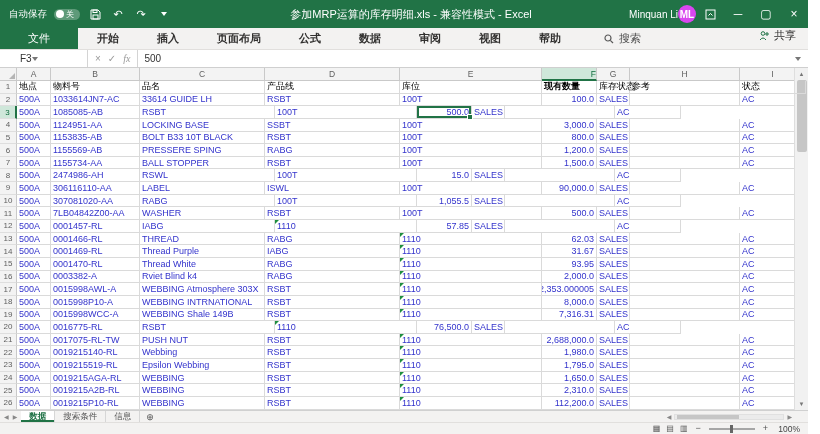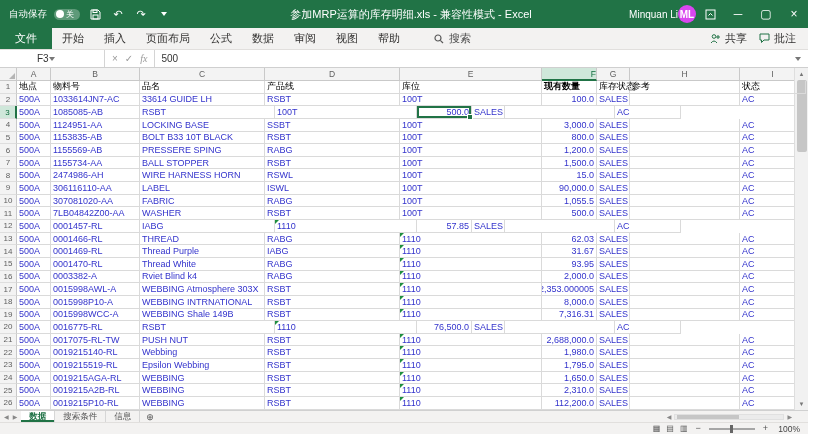--- a/index.html
+++ b/index.html
@@ -24,33 +24,33 @@
   .avatar { width:18px; height:18px; border-radius:50%; background:#d946ef; color:#fff;
     font-size:10px; font-weight:bold; display:flex; align-items:center; justify-content:center; }
   .win-btn { width:28px; height:28px; display:flex; align-items:center; justify-content:center;
     font-size:12px; color:#fff; }
   .tri-down { width:0; height:0; border-left:3px solid transparent; border-right:3px solid transparent;
     border-top:4px solid #fff; }
 
   
   .ribbon { height:22px; background:#f3f2f1; display:flex; align-items:stretch; font-size:11px;
     color:#323130; border-bottom:1px solid #e1dfdd; flex:0 0 auto; }
-  .tab-file { background:#217346; color:#fff; padding:0 15px; display:flex; align-items:center; }
-  .rtab { padding:0 10px; display:flex; align-items:center; }
+  .tab-file { background:#217346; color:#fff; padding:0 28px; display:flex; align-items:center; }
+  .rtab { padding:0 19px; display:flex; align-items:center;font-weight:bold; }
   .search { display:flex; align-items:center; gap:5px; margin-left:16px; color:#4a4a4a;
     padding:0 8px; }
-  .ribbon-right { margin-left:auto; display:flex; align-items:center; gap:12px; padding-right:12px; }
+  .ribbon-right { margin-left:auto; display:flex; align-items:center; gap:12px; padding-right:12px;flex-direction:column; }
   .rr-item { display:flex; align-items:center; gap:4px; color:#323130; }
   .icon-svg { display:inline-flex; }
 
   
   .fbar { height:18px; background:#fff; display:flex; align-items:stretch;
     border-bottom:1px solid #cfcfcf; font-size:10px; color:#333; flex:0 0 auto; }
   .namebox { width:88px; display:flex; align-items:center; justify-content:flex-start;
-    border-right:1px solid #d4d4d4; padding:0 20px;margin-left:17px; }
+    border-right:1px solid #d4d4d4; padding:0 20px; }
   .fx-area { display:flex; align-items:center; gap:7px; padding:0 7px; color:#9a9a9a;
     border-right:1px solid #d4d4d4; }
   .fx { font-style:italic; font-family:"Liberation Serif", serif; }
   .fvalue { flex:1; display:flex; align-items:center; padding:0 6px; color:#333; }
   .fchevron { width:20px; display:flex; align-items:center; justify-content:center; }
   .tri-down-g { width:0; height:0; border-left:3px solid transparent; border-right:3px solid transparent;
     border-top:4px solid #777; }
 
   
   .gridwrap { position:relative; height:342px; background:#fff; flex:0 0 auto; overflow:hidden; }
@@ -303,21 +303,20 @@
           <div class="cell col-E">100T</div>
           <div class="cell col-F">1,500.0</div>
           <div class="cell col-G">SALES</div>
           <div class="cell col-H"></div>
           <div class="cell col-I">AC</div>
         </div>
         <div class="grow">
           <div class="rownum">8</div>
           <div class="cell col-A">500A</div>
           <div class="cell col-B">2474986-AH</div>
-          <div class="cell col-C">WIRE HARNESS HORN</div>
           <div class="cell col-D">RSWL</div>
           <div class="cell col-E">100T</div>
           <div class="cell col-F">15.0</div>
           <div class="cell col-G">SALES</div>
           <div class="cell col-H"></div>
           <div class="cell col-I">AC</div>
         </div>
         <div class="grow">
           <div class="rownum">9</div>
           <div class="cell col-A">500A</div>
@@ -327,21 +326,20 @@
           <div class="cell col-E">100T</div>
           <div class="cell col-F">90,000.0</div>
           <div class="cell col-G">SALES</div>
           <div class="cell col-H"></div>
           <div class="cell col-I">AC</div>
         </div>
         <div class="grow">
           <div class="rownum">10</div>
           <div class="cell col-A">500A</div>
           <div class="cell col-B">307081020-AA</div>
-          <div class="cell col-C">FABRIC</div>
           <div class="cell col-D">RABG</div>
           <div class="cell col-E">100T</div>
           <div class="cell col-F">1,055.5</div>
           <div class="cell col-G">SALES</div>
           <div class="cell col-H"></div>
           <div class="cell col-I">AC</div>
         </div>
         <div class="grow">
           <div class="rownum">11</div>
           <div class="cell col-A">500A</div>

